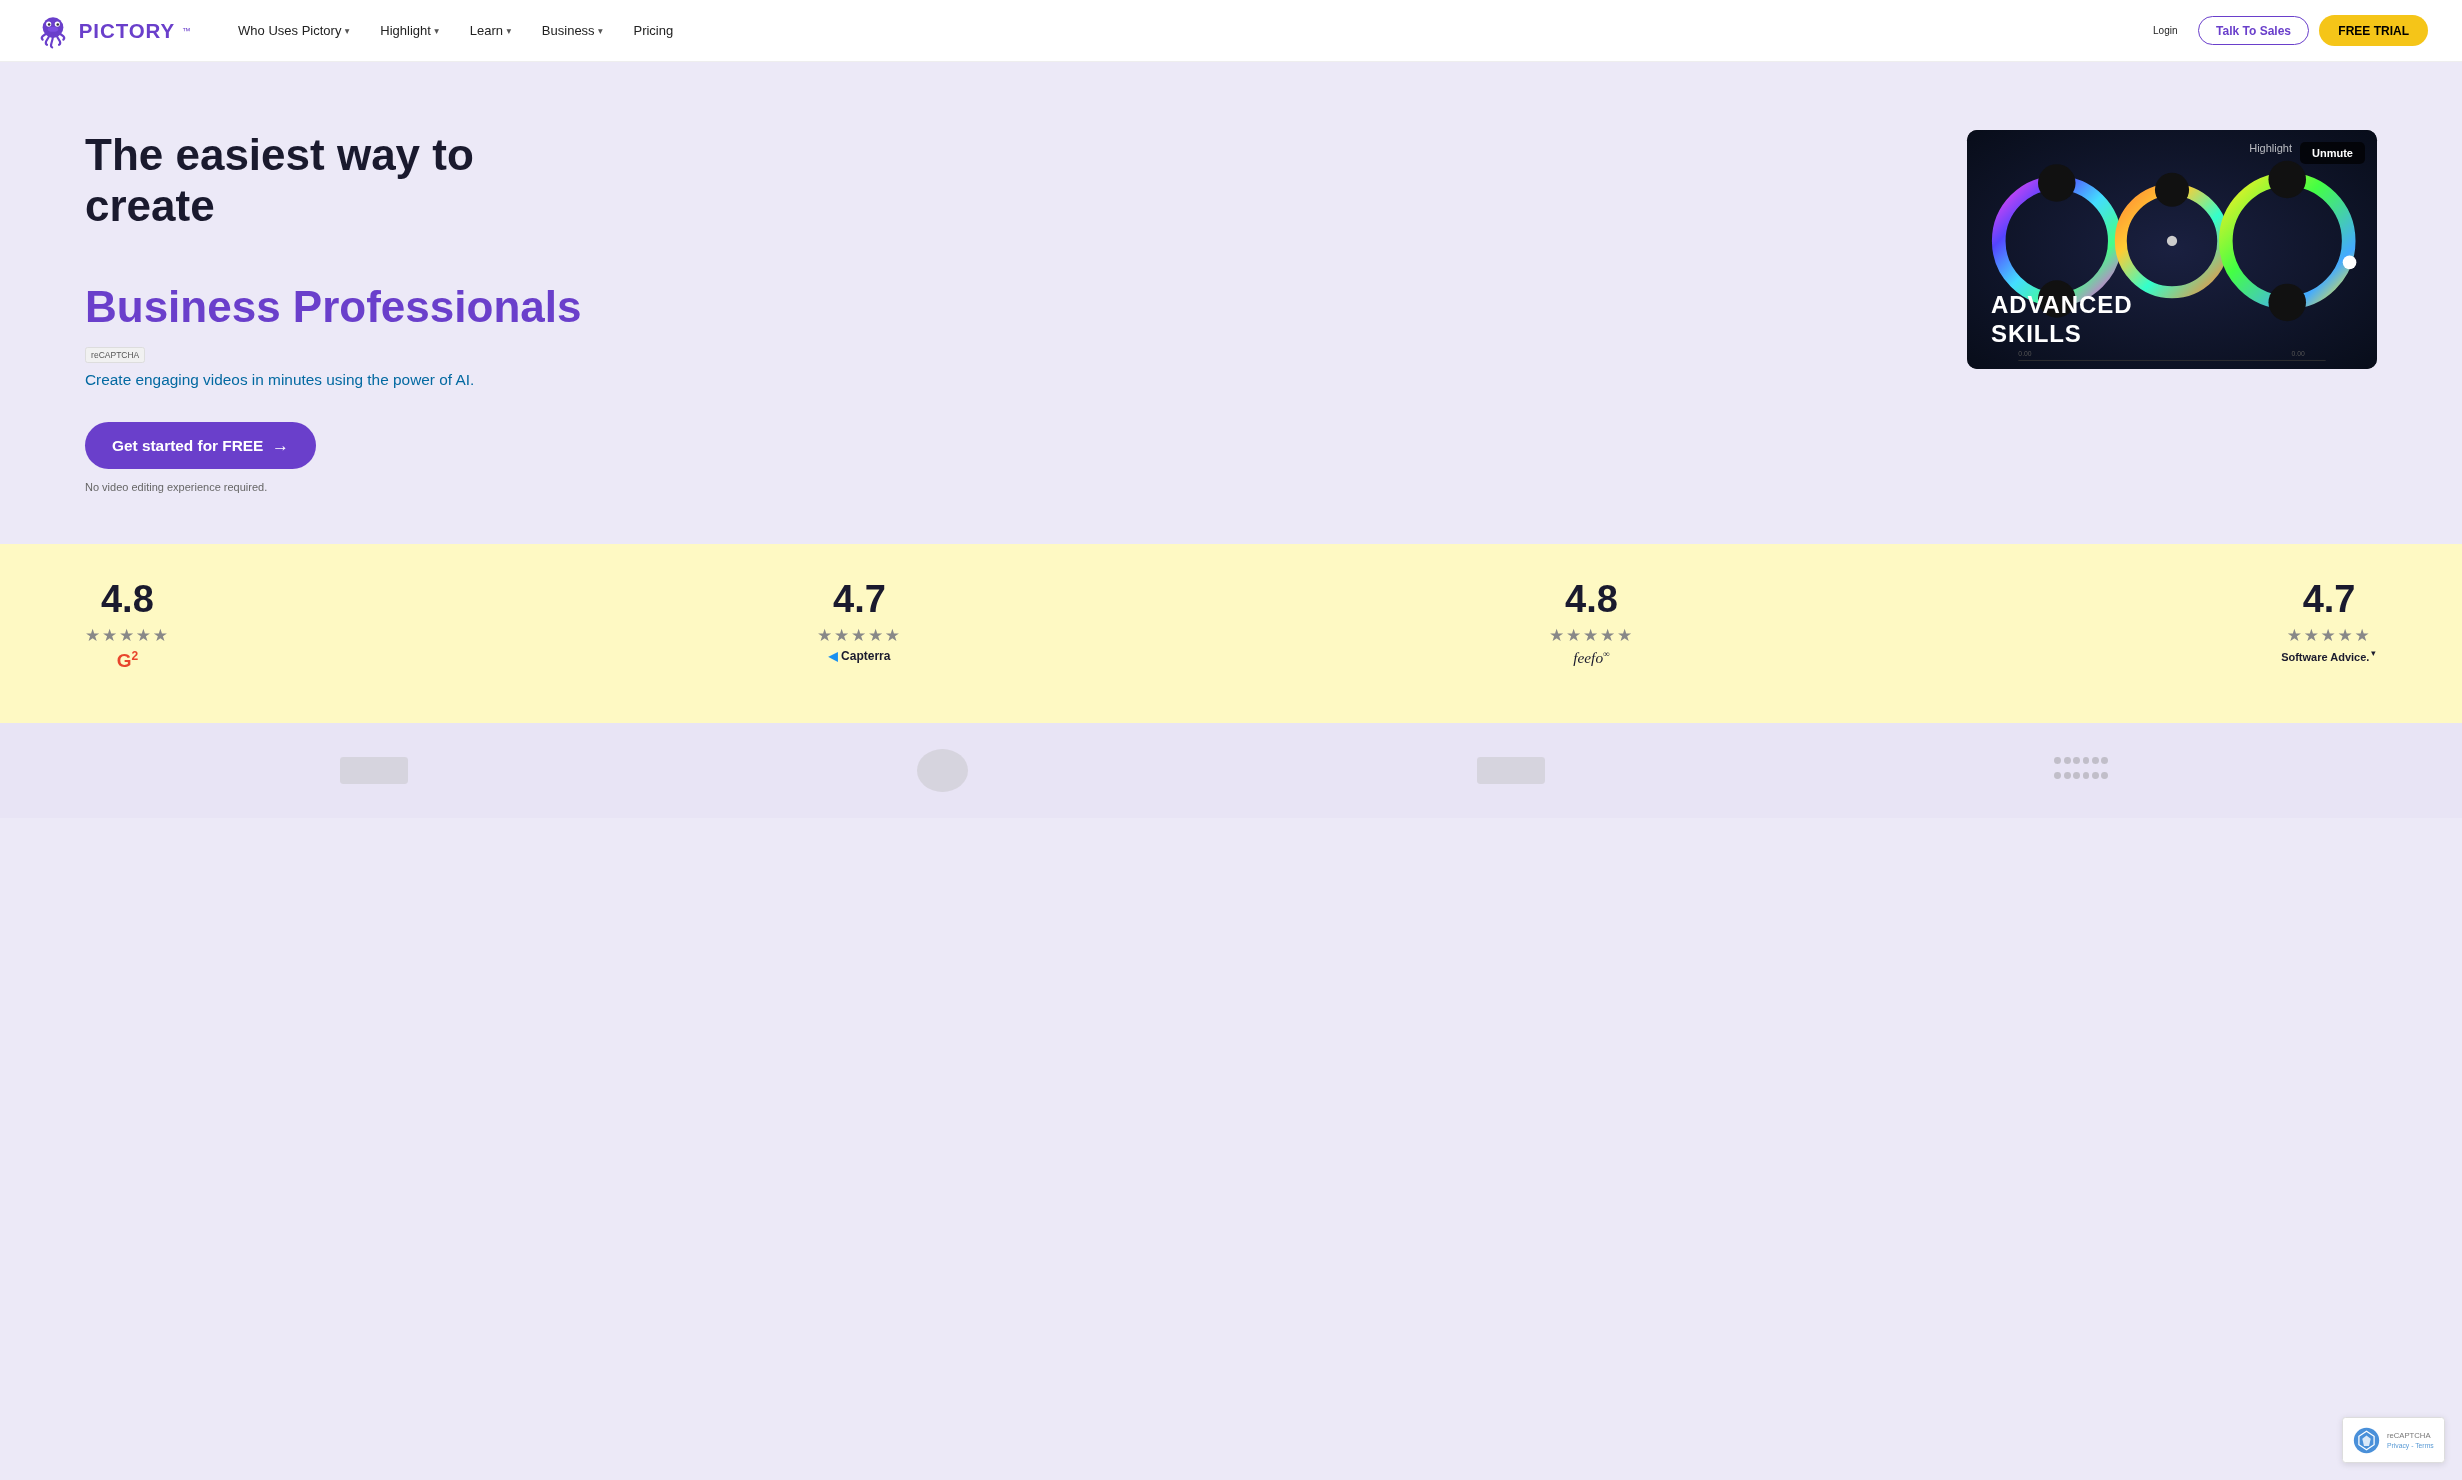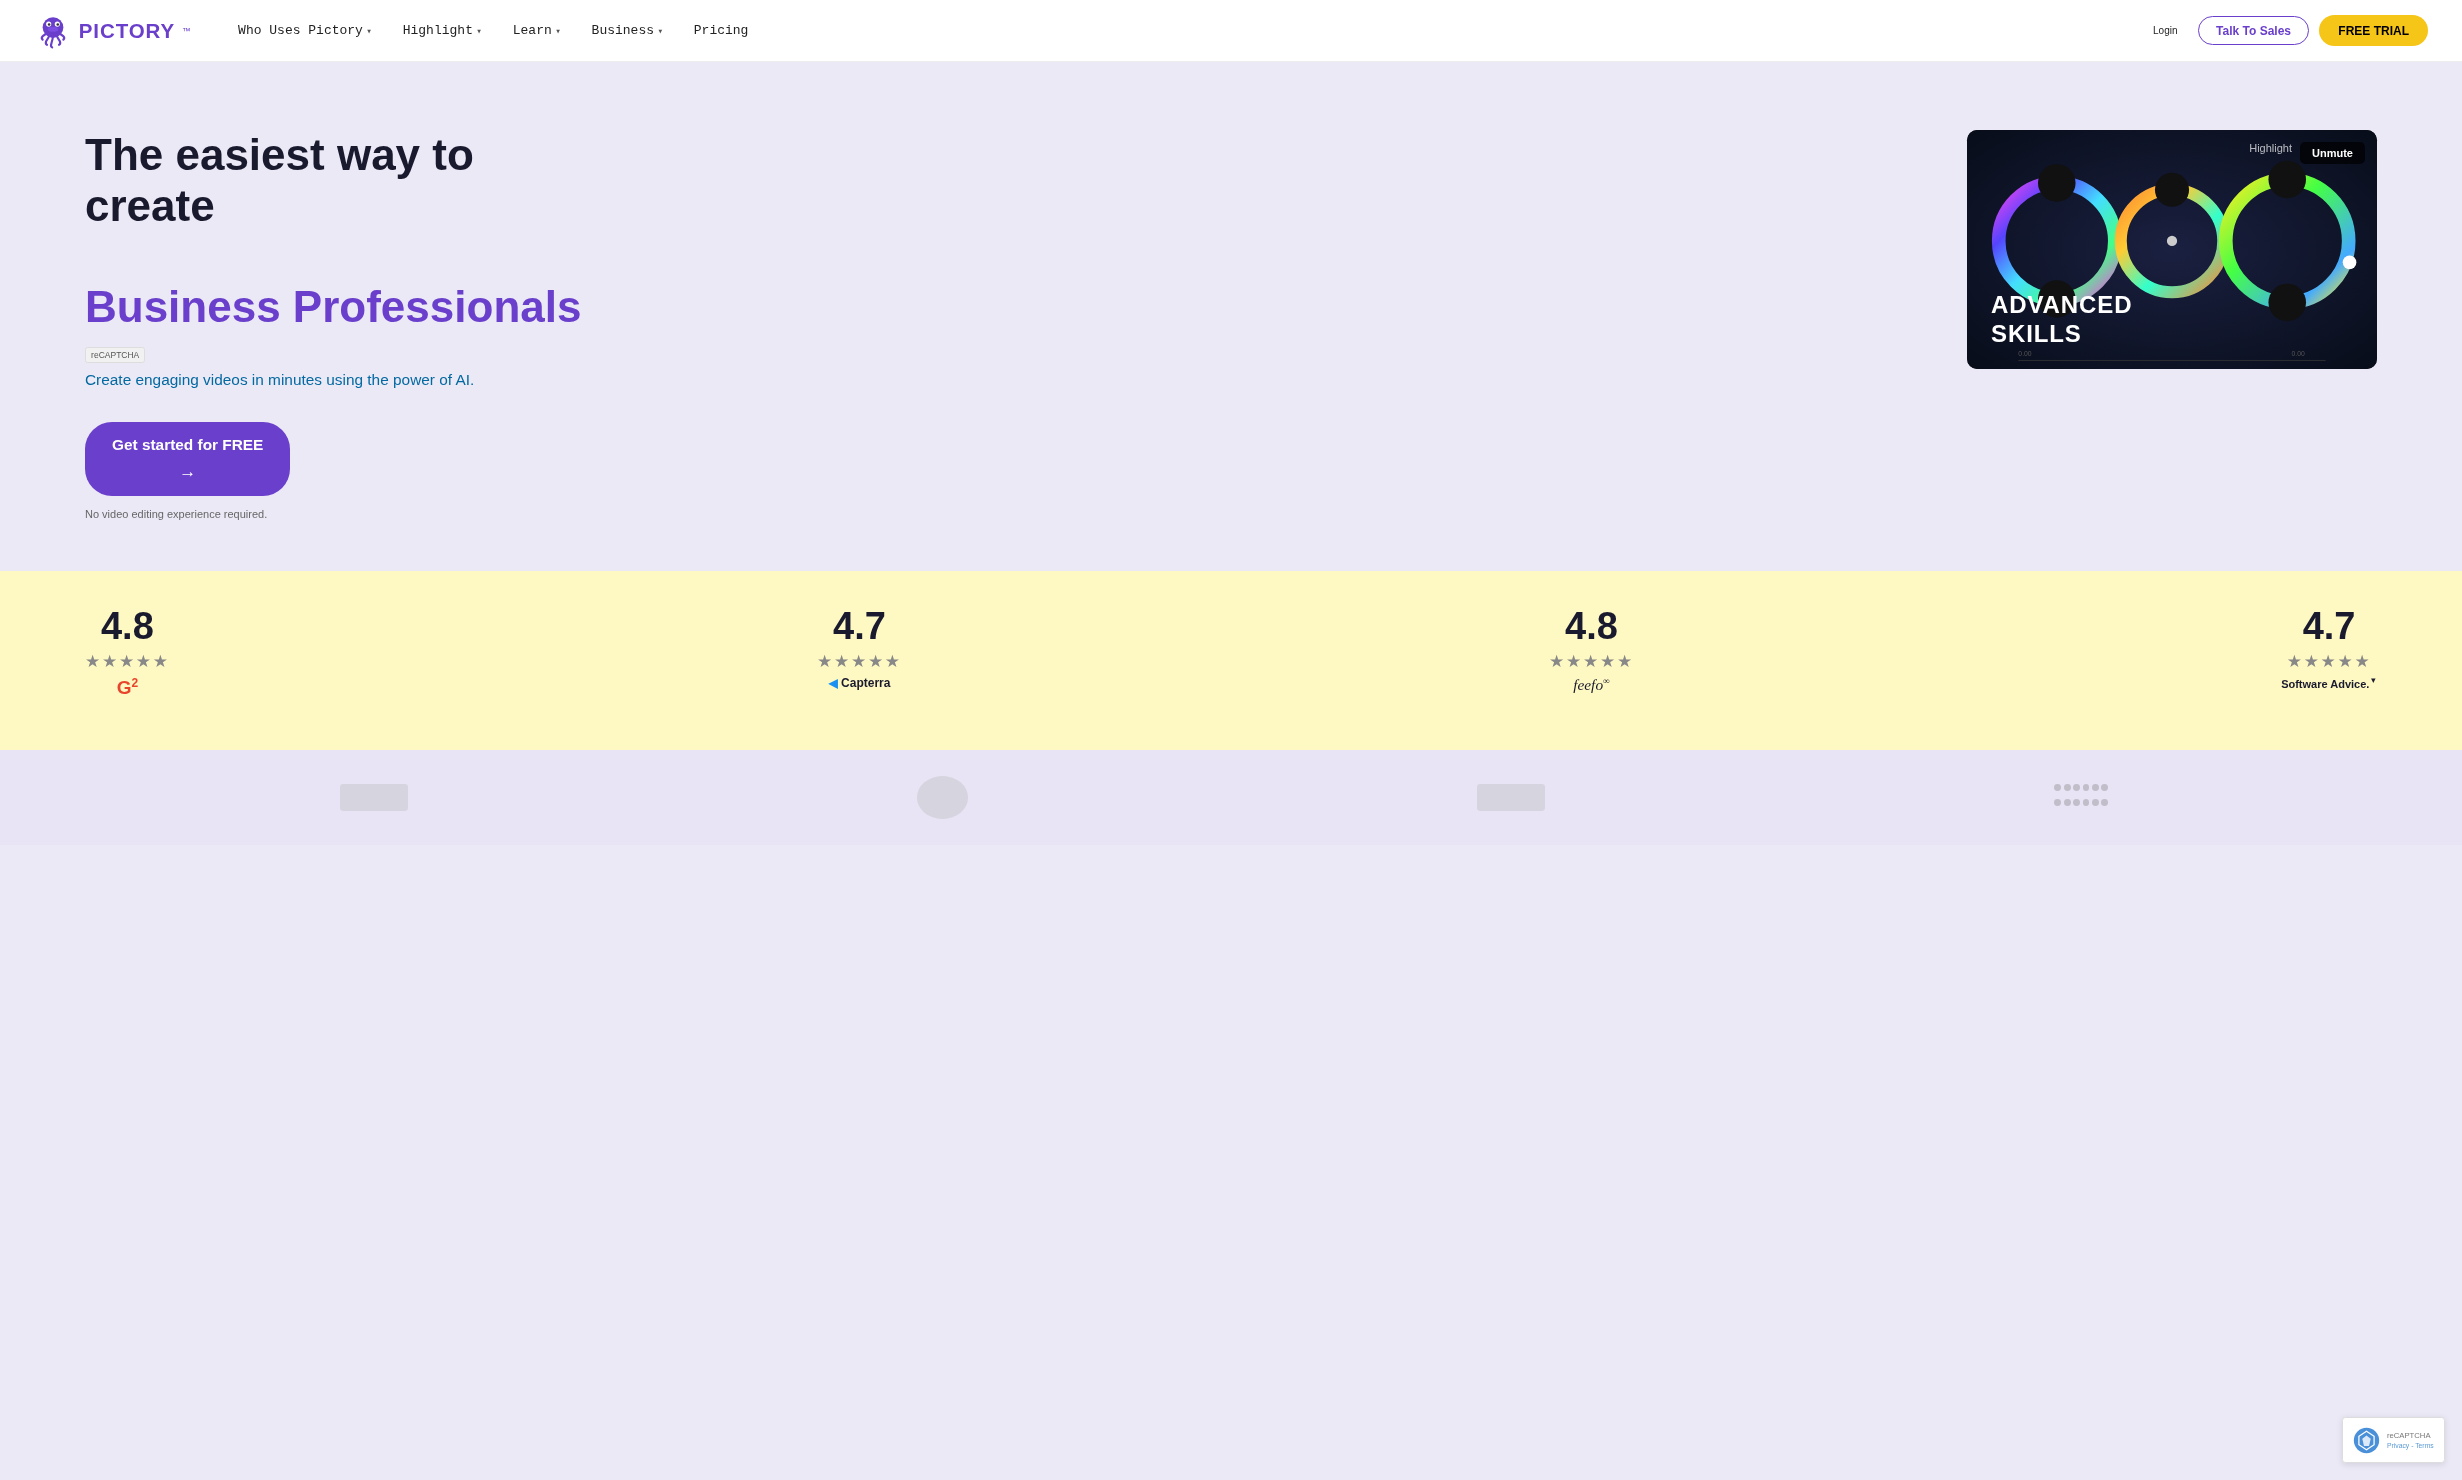--- a/index.html
+++ b/index.html
@@ -45,21 +45,20 @@
     .nav-item {
       display: flex;
       align-items: center;
       gap: 3.4px;
       padding: 6.8px 13.7px;
       font-size: 13px;
       color: #222;
       cursor: pointer;
       border-radius: 5.1px;
       white-space: nowrap;
-      font-family: Liberation Mono, monospace;
     }
     .nav-item .chevron {
       font-size: 9.4px;
       color: #555;
     }
     .nav-right {
       display: flex;
       align-items: center;
       gap: 10.3px;
     }
@@ -136,21 +135,20 @@
       padding: 13.7px 27px;
       border-radius: 27px;
       font-size: 15.4px;
       font-weight: 600;
       cursor: pointer;
       border: none;
       display: inline-flex;
       align-items: center;
       gap: 8.5px;
       margin-bottom: 12px;
-      flex-direction: column;
     }
     .btn-arrow { font-size: 17px; }
     .hero-note {
       font-size: 11px;
       color: #666;
     }
 
     
     .hero-right {
       flex-shrink: 0;

